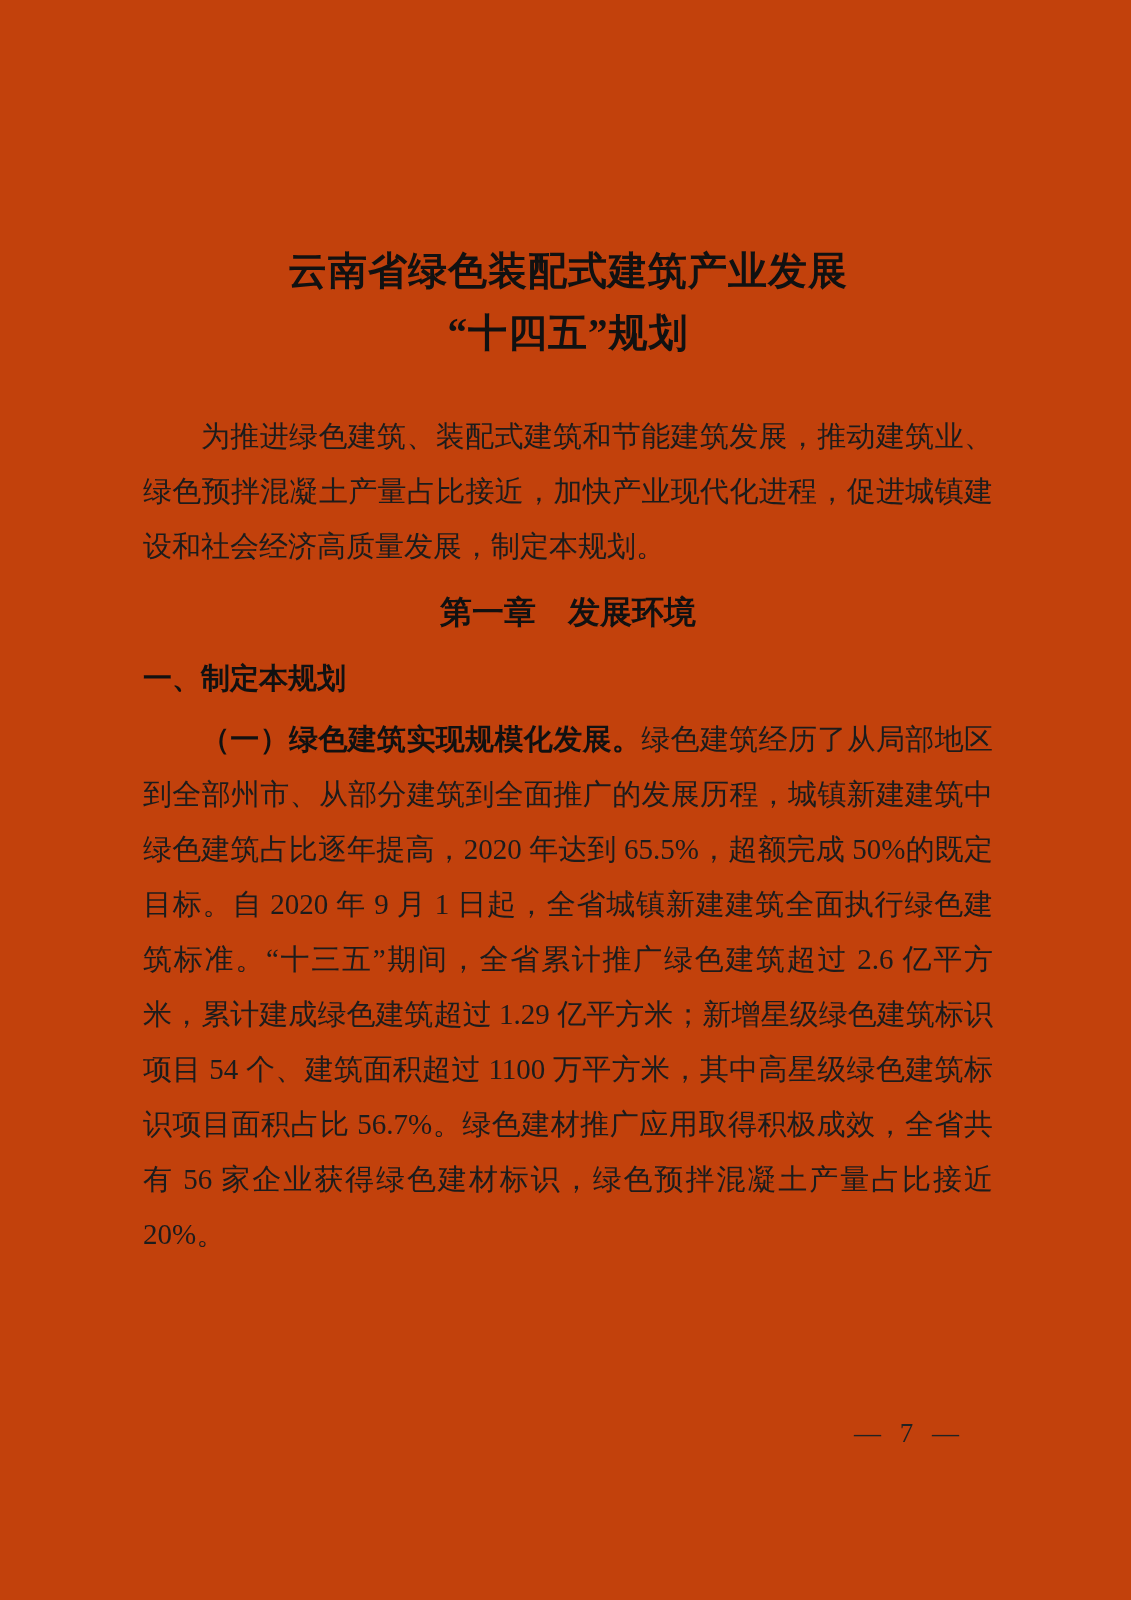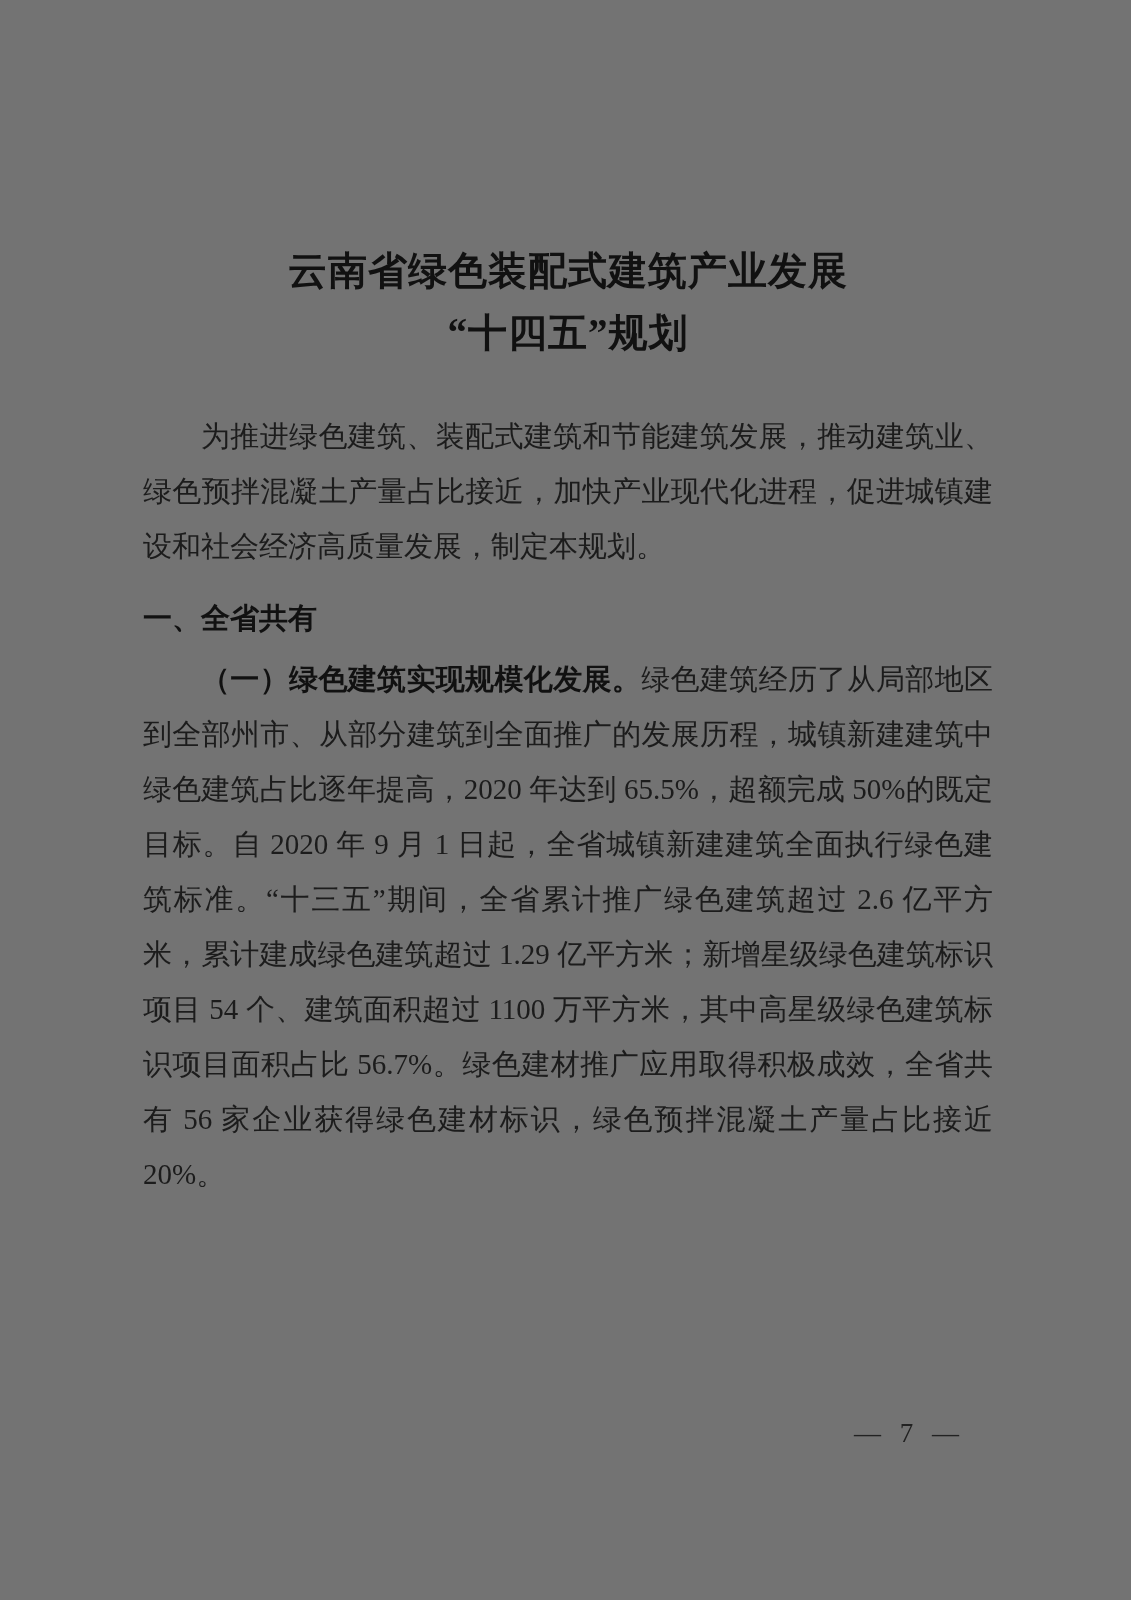--- a/index.html
+++ b/index.html
@@ -4,21 +4,21 @@
 <style>
   html, body {
     margin: 0;
     padding: 0;
     background: #ffffff;
   }
   .page {
     position: relative;
     width: 1131px;
     height: 1600px;
-    background: #737373;
+    background: #c2410c;
     box-sizing: border-box;
     padding: 240px 138px 0 143px;
     font-family: "Liberation Serif", "DejaVu Serif", serif;
     color: #1c1c1c;
     overflow: hidden;
   }
   .doc-title {
     margin: 0 0 45px 0;
     text-align: center;
     font-size: 39px;
@@ -77,21 +77,22 @@
 
 <div class="page">
 
   <h1 class="doc-title">
     <span class="title-line">云南省绿色装配式建筑产业发展</span>
     <span class="title-line">“十四五”规划</span>
   </h1>
 
   <p class="intro">为推进绿色建筑、装配式建筑和节能建筑发展，推动建筑业、绿色预拌混凝土产量占比接近，加快产业现代化进程，促进城镇建设和社会经济高质量发展，制定本规划。</p>
 
+  <h2 class="chapter">第一章　发展环境</h2>
 
-  <h3 class="section">一、全省共有</h3>
+  <h3 class="section">一、制定本规划</h3>
 
   <p class="body-para"><strong class="lead">（一）绿色建筑实现规模化发展。</strong><span>绿色建筑经历了从局部地区到全部州市、从部分建筑到全面推广的发展历程，城镇新建建筑中绿色建筑占比逐年提高，2020 年达到 65.5%，超额完成 50%的既定目标。自 2020 年 9 月 1 日起，全省城镇新建建筑全面执行绿色建筑标准。“十三五”期间，全省累计推广绿色建筑超过 2.6 亿平方米，累计建成绿色建筑超过 1.29 亿平方米；新增星级绿色建筑标识项目 54 个、建筑面积超过 1100 万平方米，其中高星级绿色建筑标识项目面积占比 56.7%。绿色建材推广应用取得积极成效，全省共有 56 家企业获得绿色建材标识，绿色预拌混凝土产量占比接近 20%。</span></p>
 
 
   <div class="page-number">— 7 —</div>
 
 </div>
 
 </body></html>

